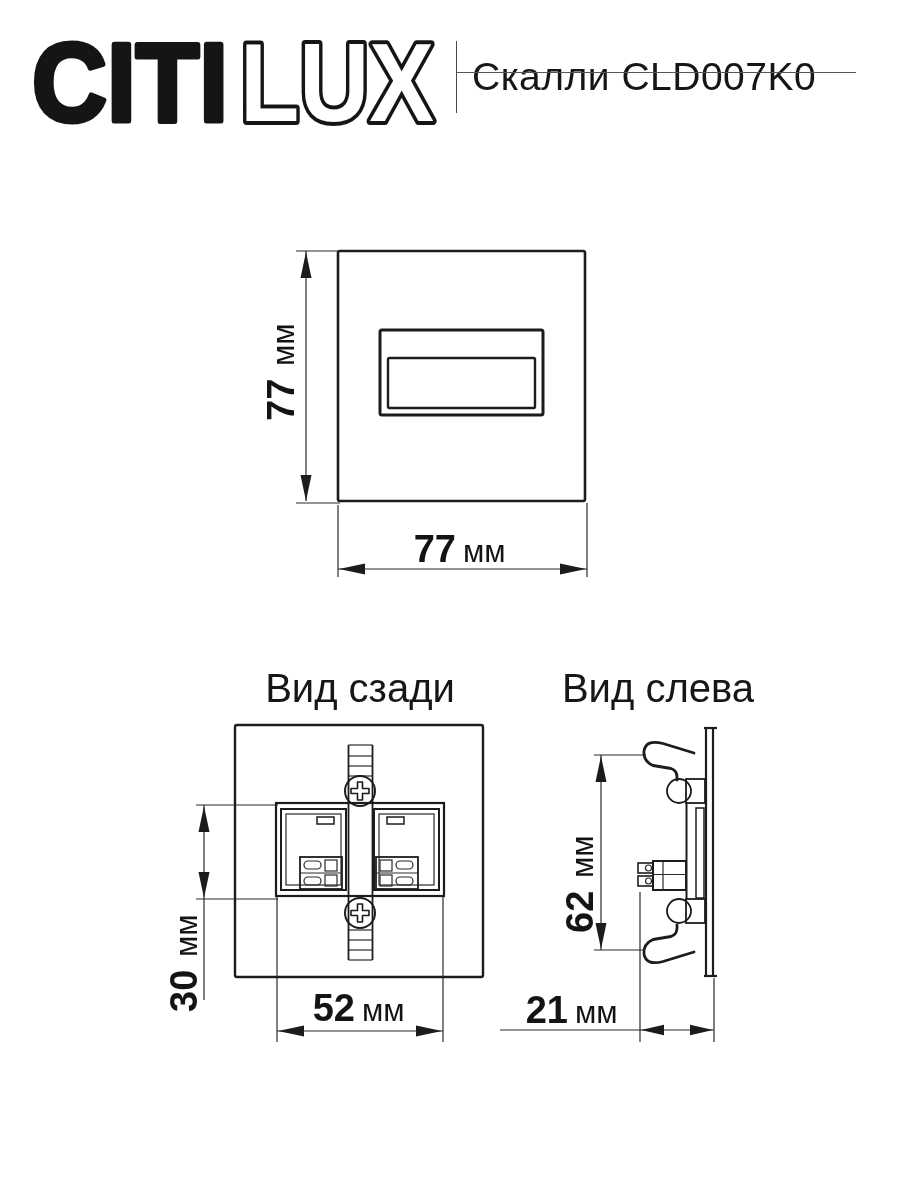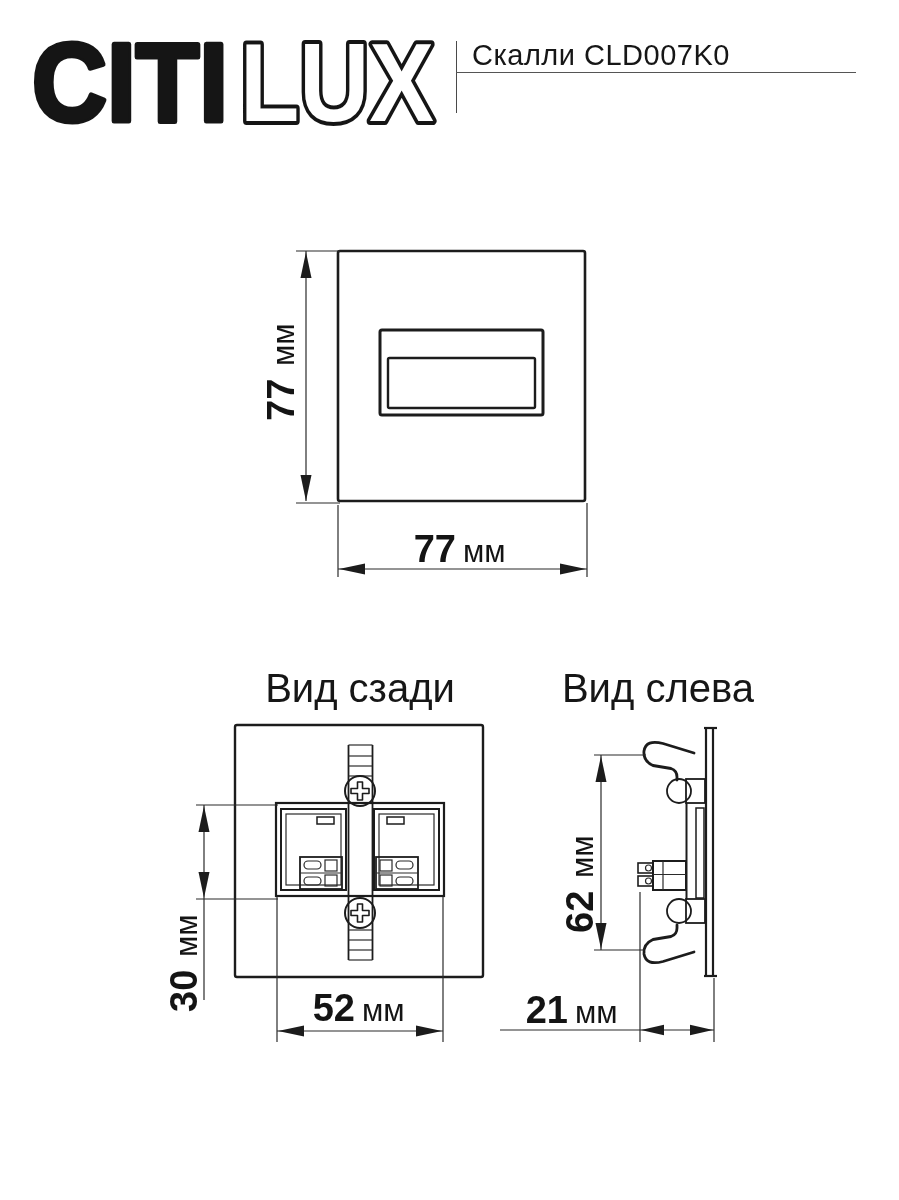--- a/index.html
+++ b/index.html
@@ -1,19 +1,19 @@
 <!DOCTYPE html>
 <html><head>
 <meta charset="utf-8">
 <style>
   html,body{margin:0;padding:0;background:#fff;}
   .page{position:relative;width:899px;height:1200px;background:#ffffff;overflow:hidden;
         font-family:"Liberation Sans", sans-serif;color:#1b1b1b;}
   .hdr-divider{position:absolute;left:456px;top:41px;width:1px;height:72px;background:#4a4a4a;}
-  .hdr-product{position:absolute;left:472px;top:40px;font-size:29px;line-height:1.1;color:#161616;
+  .hdr-product{position:absolute;left:472px;top:56px;font-size:39px;line-height:1.1;color:#161616;
                letter-spacing:0.5px;white-space:nowrap;}
   .hdr-rule{position:absolute;left:456px;top:72px;width:400px;height:1px;background:#555;}
   .hdr-subtitle{position:absolute;left:470px;top:74px;font-size:48px;line-height:1.05;color:#161616;
                letter-spacing:0.5px;white-space:nowrap;}
   svg text{font-family:"Liberation Sans", sans-serif;}
   .ln{stroke:#1c1c1c;fill:none;}
   .thin{stroke:#2a2a2a;stroke-width:1.2;fill:none;}
   .arrow{fill:#1c1c1c;stroke:none;}
   .dimnum{font-size:38px;font-weight:bold;fill:#141414;}
   .dimunit{font-size:31px;fill:#141414;}

